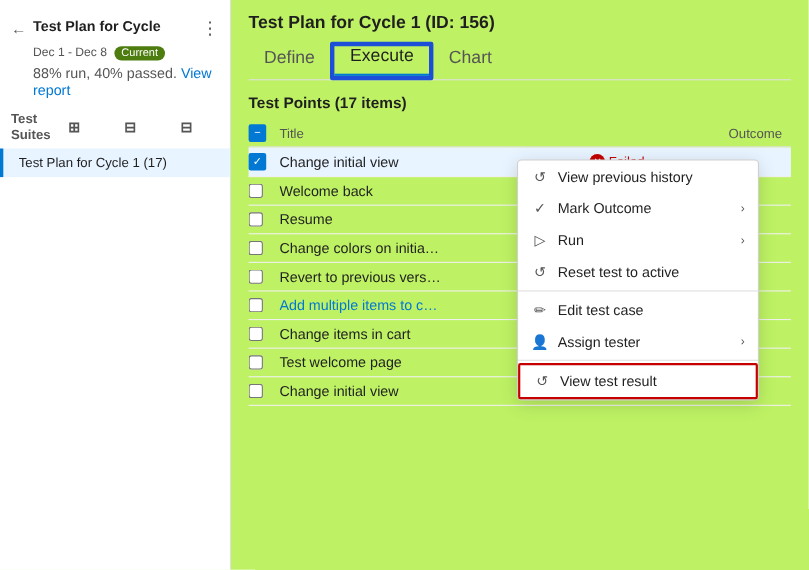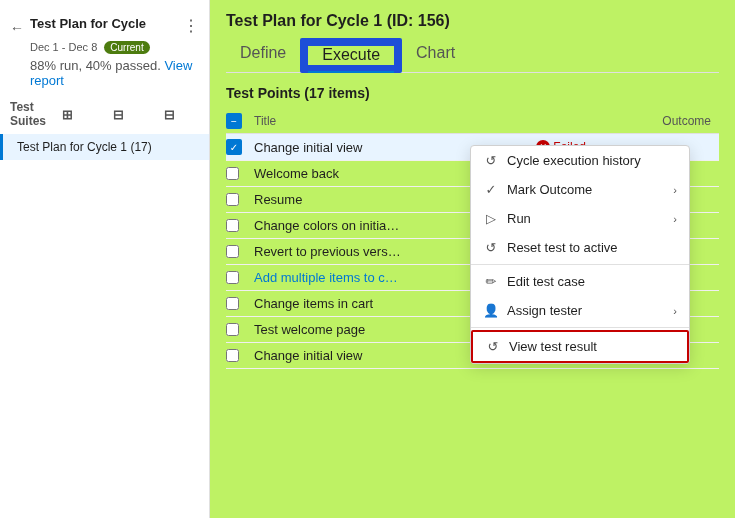--- a/index.html
+++ b/index.html
@@ -20,21 +20,21 @@
     .suite-icon { font-size: 13px; color: #555; cursor: pointer; }
     .suite-item { padding: 6px 10px 6px 14px; font-size: 12px; color: #1f1f1f; cursor: pointer; background: #e8f4ff; border-left: 3px solid #0078d4; }
 
     
     .main { flex: 1; display: flex; flex-direction: column; background: #bef264; }
     .main-header { padding: 12px 16px 0 16px; }
     .main-title { font-size: 16px; font-weight: 600; margin-bottom: 8px; }
     .tabs { display: flex; gap: 0; border-bottom: 1px solid #e0e0e0; }
     .tab { padding: 6px 14px 8px 14px; font-size: 16px; color: #555; cursor: pointer; border-bottom: 2px solid transparent; }
     .tab.active { color: #1f1f1f; border-bottom: 2px solid #0078d4; font-weight: 500; }
-    .tab-execute-wrap { border: 8px solid #1d4ed8; border-radius: 2px; margin-bottom: -1px; }
+    .tab-execute-wrap { border: 4px solid #1d4ed8; border-radius: 2px; margin-bottom: -1px; }
 
     .content { padding: 12px 16px; flex: 1; position: relative; }
     .section-title { font-size: 14px; font-weight: 600; margin-bottom: 8px; }
     .table-wrap { width: 100%; }
     .table-header { display: flex; align-items: center; padding: 4px 0; border-bottom: 1px solid #e0e0e0; }
     .th-check { width: 28px; }
     .th-title { flex: 1; font-size: 12px; color: #555; }
     .th-outcome { width: 120px; font-size: 12px; color: #555; text-align: right; padding-right: 8px; }
     .table-row { display: flex; align-items: center; padding: 5px 0; border-bottom: 1px solid #f0f0f0; }
     .table-row.selected { background: #e8f4ff; }
@@ -212,21 +212,21 @@
         <div class="row-outcome outcome-inprogress">
           <span class="icon-circle-prog">●</span>
           <span>In Progress</span>
         </div>
       </div>
     </div>
 
     <div class="context-menu">
       <div class="menu-item">
         <span class="menu-icon">↺</span>
-        <span>Cycle execution history</span>
+        <span>View previous history</span>
       </div>
       <div class="menu-item">
         <span class="menu-icon">✓</span>
         <span>Mark Outcome</span>
         <span class="menu-arrow">›</span>
       </div>
       <div class="menu-item">
         <span class="menu-icon">▷</span>
         <span>Run</span>
         <span class="menu-arrow">›</span>

